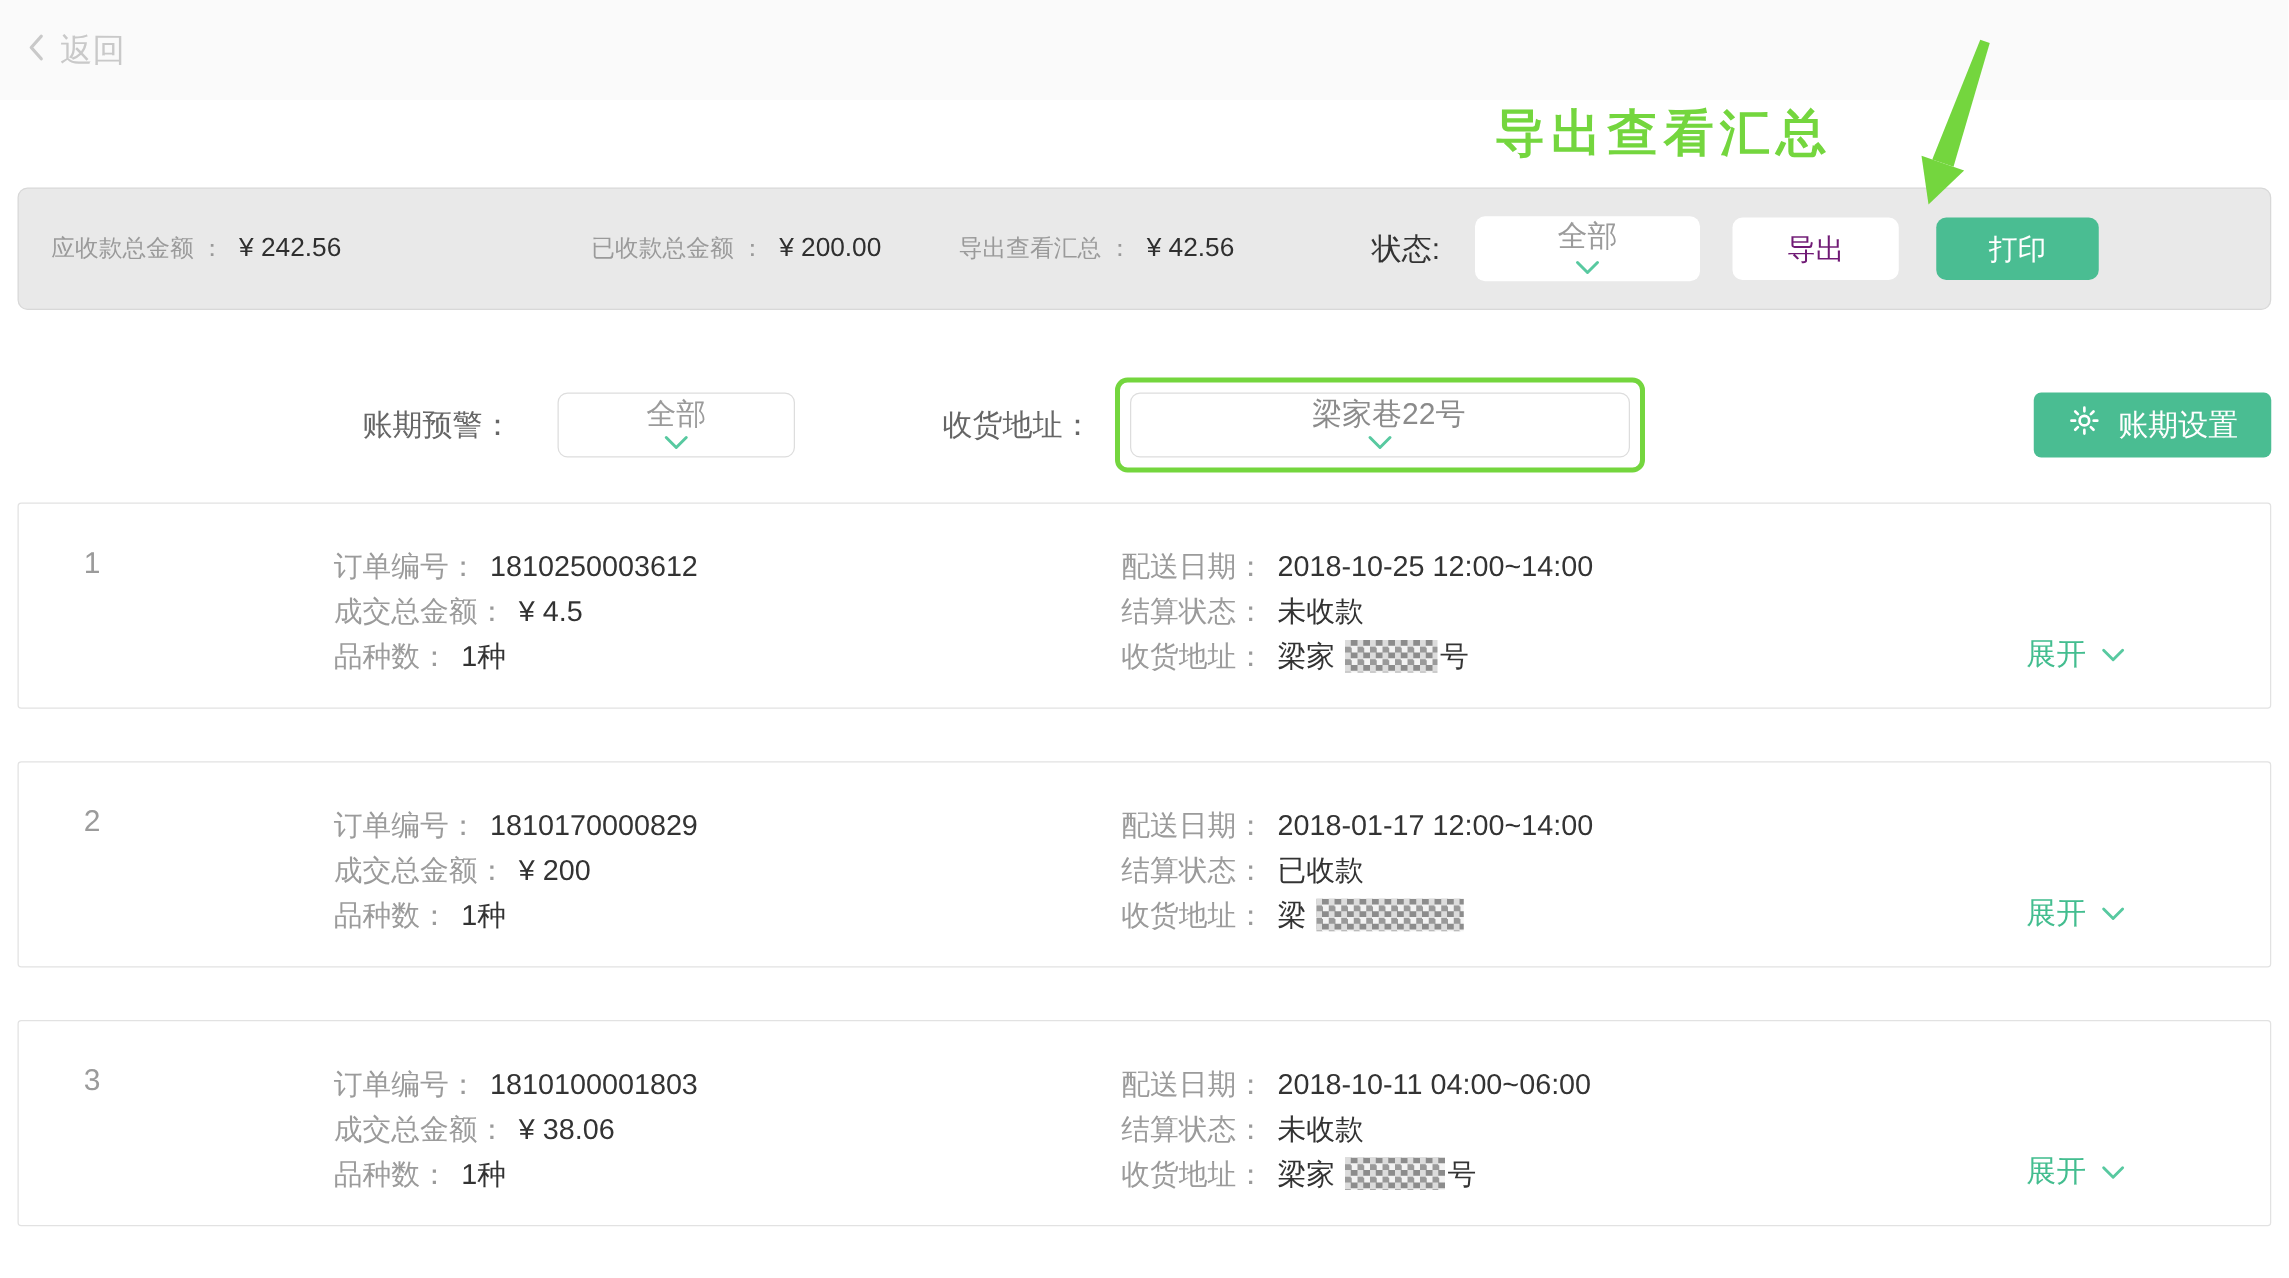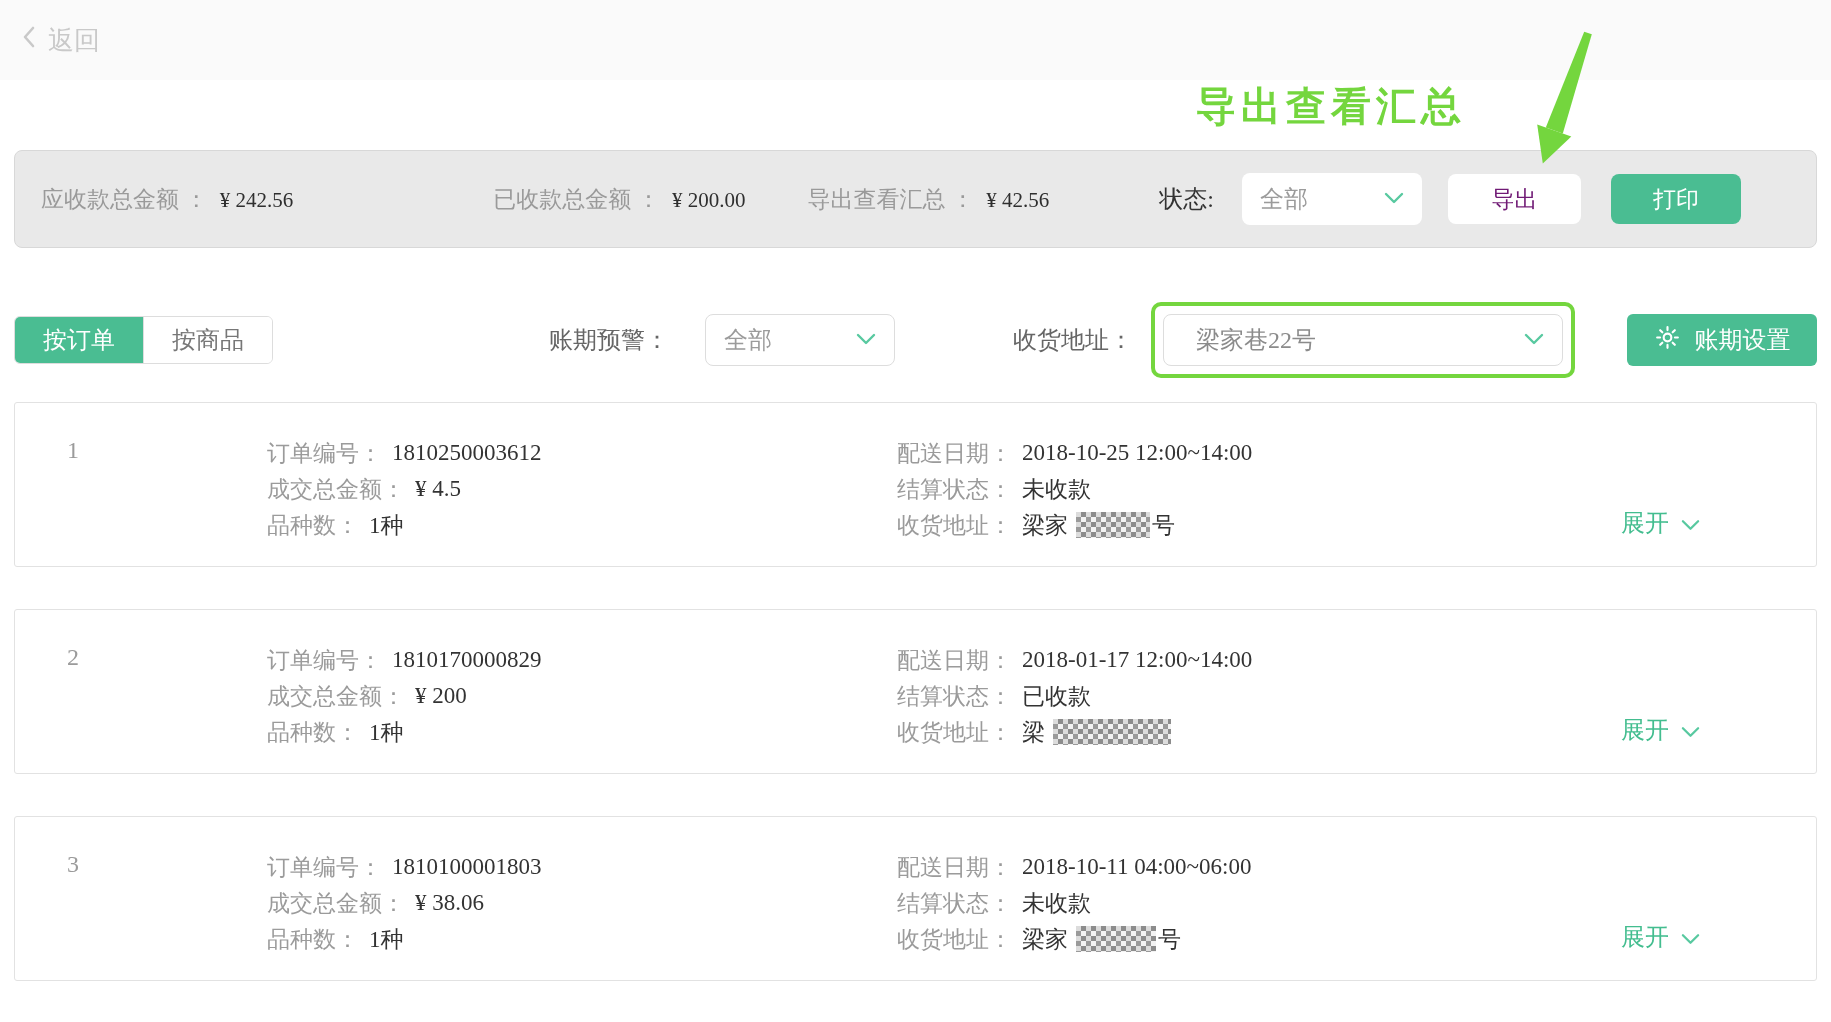--- a/index.html
+++ b/index.html
@@ -1,19 +1,19 @@
 <!DOCTYPE html>
 <html><head>
 <meta charset="utf-8">
 <style>
   * { margin:0; padding:0; box-sizing:border-box; }
   html,body { background:#fff; }
   .page {
     position:relative; width:1831px; height:1022px; overflow:hidden;
-    background:#fff; font-family:Liberation Serif, serif;
+    background:#fff; font-family:Liberation Sans, sans-serif;
     color:#333;
   }
   
   .header { height:80px; background:#fafafa; display:flex; align-items:center; padding-left:22px; }
   .back-btn { display:flex; align-items:center; gap:12px; color:#c9c9c9; font-size:26px; cursor:pointer; }
   .title { display:flex; align-items:center; margin-left:48px; font-size:27px; font-weight:bold; color:#1f1f1f; letter-spacing:1px; }
   .title-suffix { margin-left:18px; }
   .redact-group { display:inline-flex; align-items:center; margin-left:8px; }
   .rseg { display:inline-block; background:conic-gradient(#161616 0 25%, #4a4a4a 0 50%, #1d1d1d 0 75%, #6d6d6d 0) 0 0/12px 12px; }
   .rseg.a { width:46px; height:38px; }
@@ -21,26 +21,26 @@
   .rbar { display:inline-block; width:16px; height:40px; background:#141414; margin-left:16px; }
   .rseg.c { width:40px; height:38px; margin-left:8px; }
   
   .annotation-text { position:absolute; left:1196px; top:79px; font-size:40px; font-weight:bold; letter-spacing:5px; color:#74d63e; }
   .annotation-arrow { position:absolute; left:1528px; top:28px; }
   .highlight-box { border:4px solid #74d63e; border-radius:10px; padding:8px; }
   
   .summary { margin:70px 14px 0; height:98px; background:#e9e9e9; border:1px solid #d8d8d8; border-radius:8px;
              display:flex; align-items:center; padding:0 26px; }
   .sum-group { display:flex; align-items:baseline; white-space:nowrap; }
-  .sum-label { color:#9a9a9a; font-size:23px; }
+  .sum-label { color:#9a9a9a; font-size:19px; }
   .sum-value { color:#2f2f2f; font-size:21px; margin-left:12px; }
   .g2 { margin-left:200px; } .g3 { margin-left:62px; }
   .status-label { margin-left:110px; color:#333; font-size:24px; white-space:nowrap; }
   .dropdown { background:#fff; border-radius:8px; height:52px; display:flex; align-items:center;
-              justify-content:space-between; padding:0 18px; cursor:pointer; }
+              justify-content:space-between; padding:0 18px; cursor:pointer;flex-direction:column; }
   .dd-value { color:#9b9b9b; font-size:24px; white-space:nowrap; }
   .status-dd { width:180px; margin-left:28px; }
   .btn { height:50px; border-radius:8px; display:flex; align-items:center; justify-content:center;
          font-size:23px; cursor:pointer; white-space:nowrap; }
   .btn-export { width:133px; background:#fff; color:#701a75; margin-left:26px; }
   .btn-print { width:130px; background:#4abd92; color:#fff; margin-left:30px; }
   
   .filters { margin:54px 14px 0; display:flex; align-items:center; }
   .tab-group { display:flex; border:1px solid #ddd; border-radius:6px; overflow:hidden; height:48px; }
   .tab { padding:0 28px; font-size:24px; display:flex; align-items:center; cursor:pointer; background:#fff; color:#777; }
@@ -120,24 +120,20 @@
     </div>
     <div class="btn btn-export">
       <span>导出</span>
     </div>
     <div class="btn btn-print">
       <span>打印</span>
     </div>
   </div>
 
   <div class="filters">
-    <div class="tab-group">
-      <div class="tab active">按订单</div>
-      <div class="tab">按商品</div>
-    </div>
     <span class="filter-label alert-label">账期预警：</span>
     <div class="dropdown dd-border alert-dd">
       <span class="dd-value">全部</span>
       <span>
         <svg width="20" height="12" viewBox="0 0 20 12">
             <polyline points="2,2 10,10 18,2" fill="none" stroke="#58c9a0" stroke-width="2.4" stroke-linecap="round" stroke-linejoin="round"></polyline>
           </svg>
       </span>
     </div>
     <span class="filter-label addr-label">收货地址：</span>

